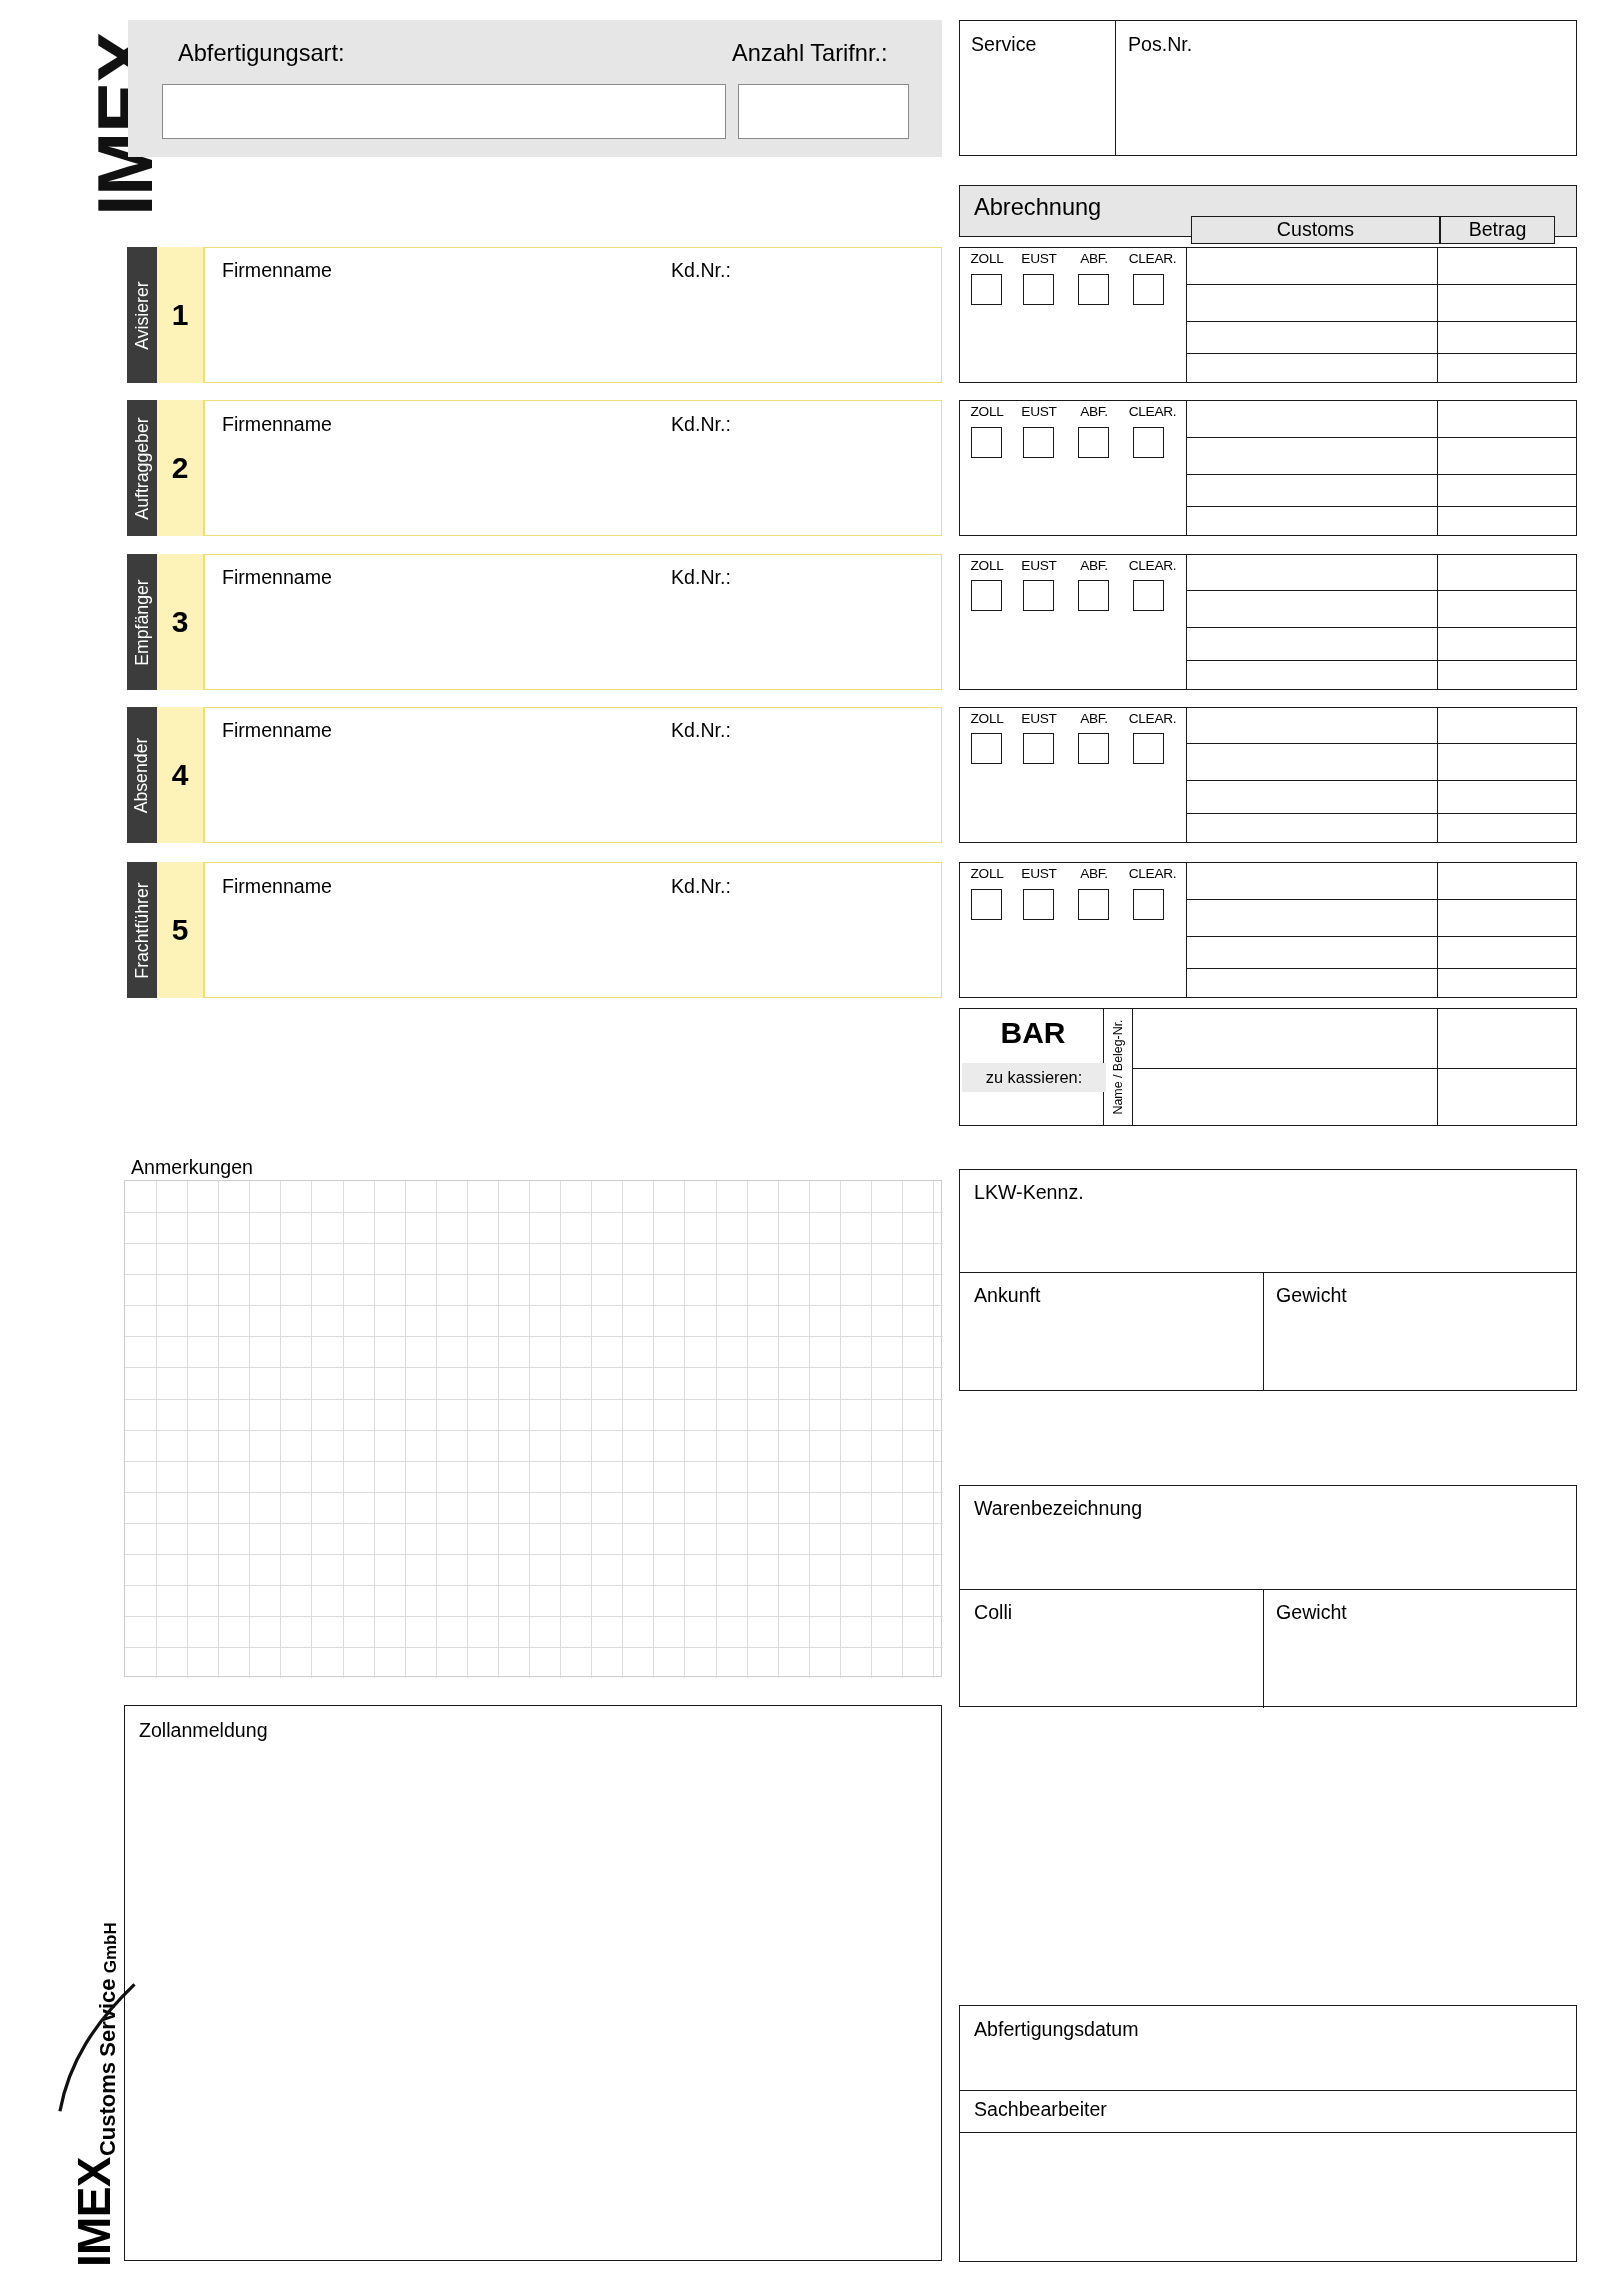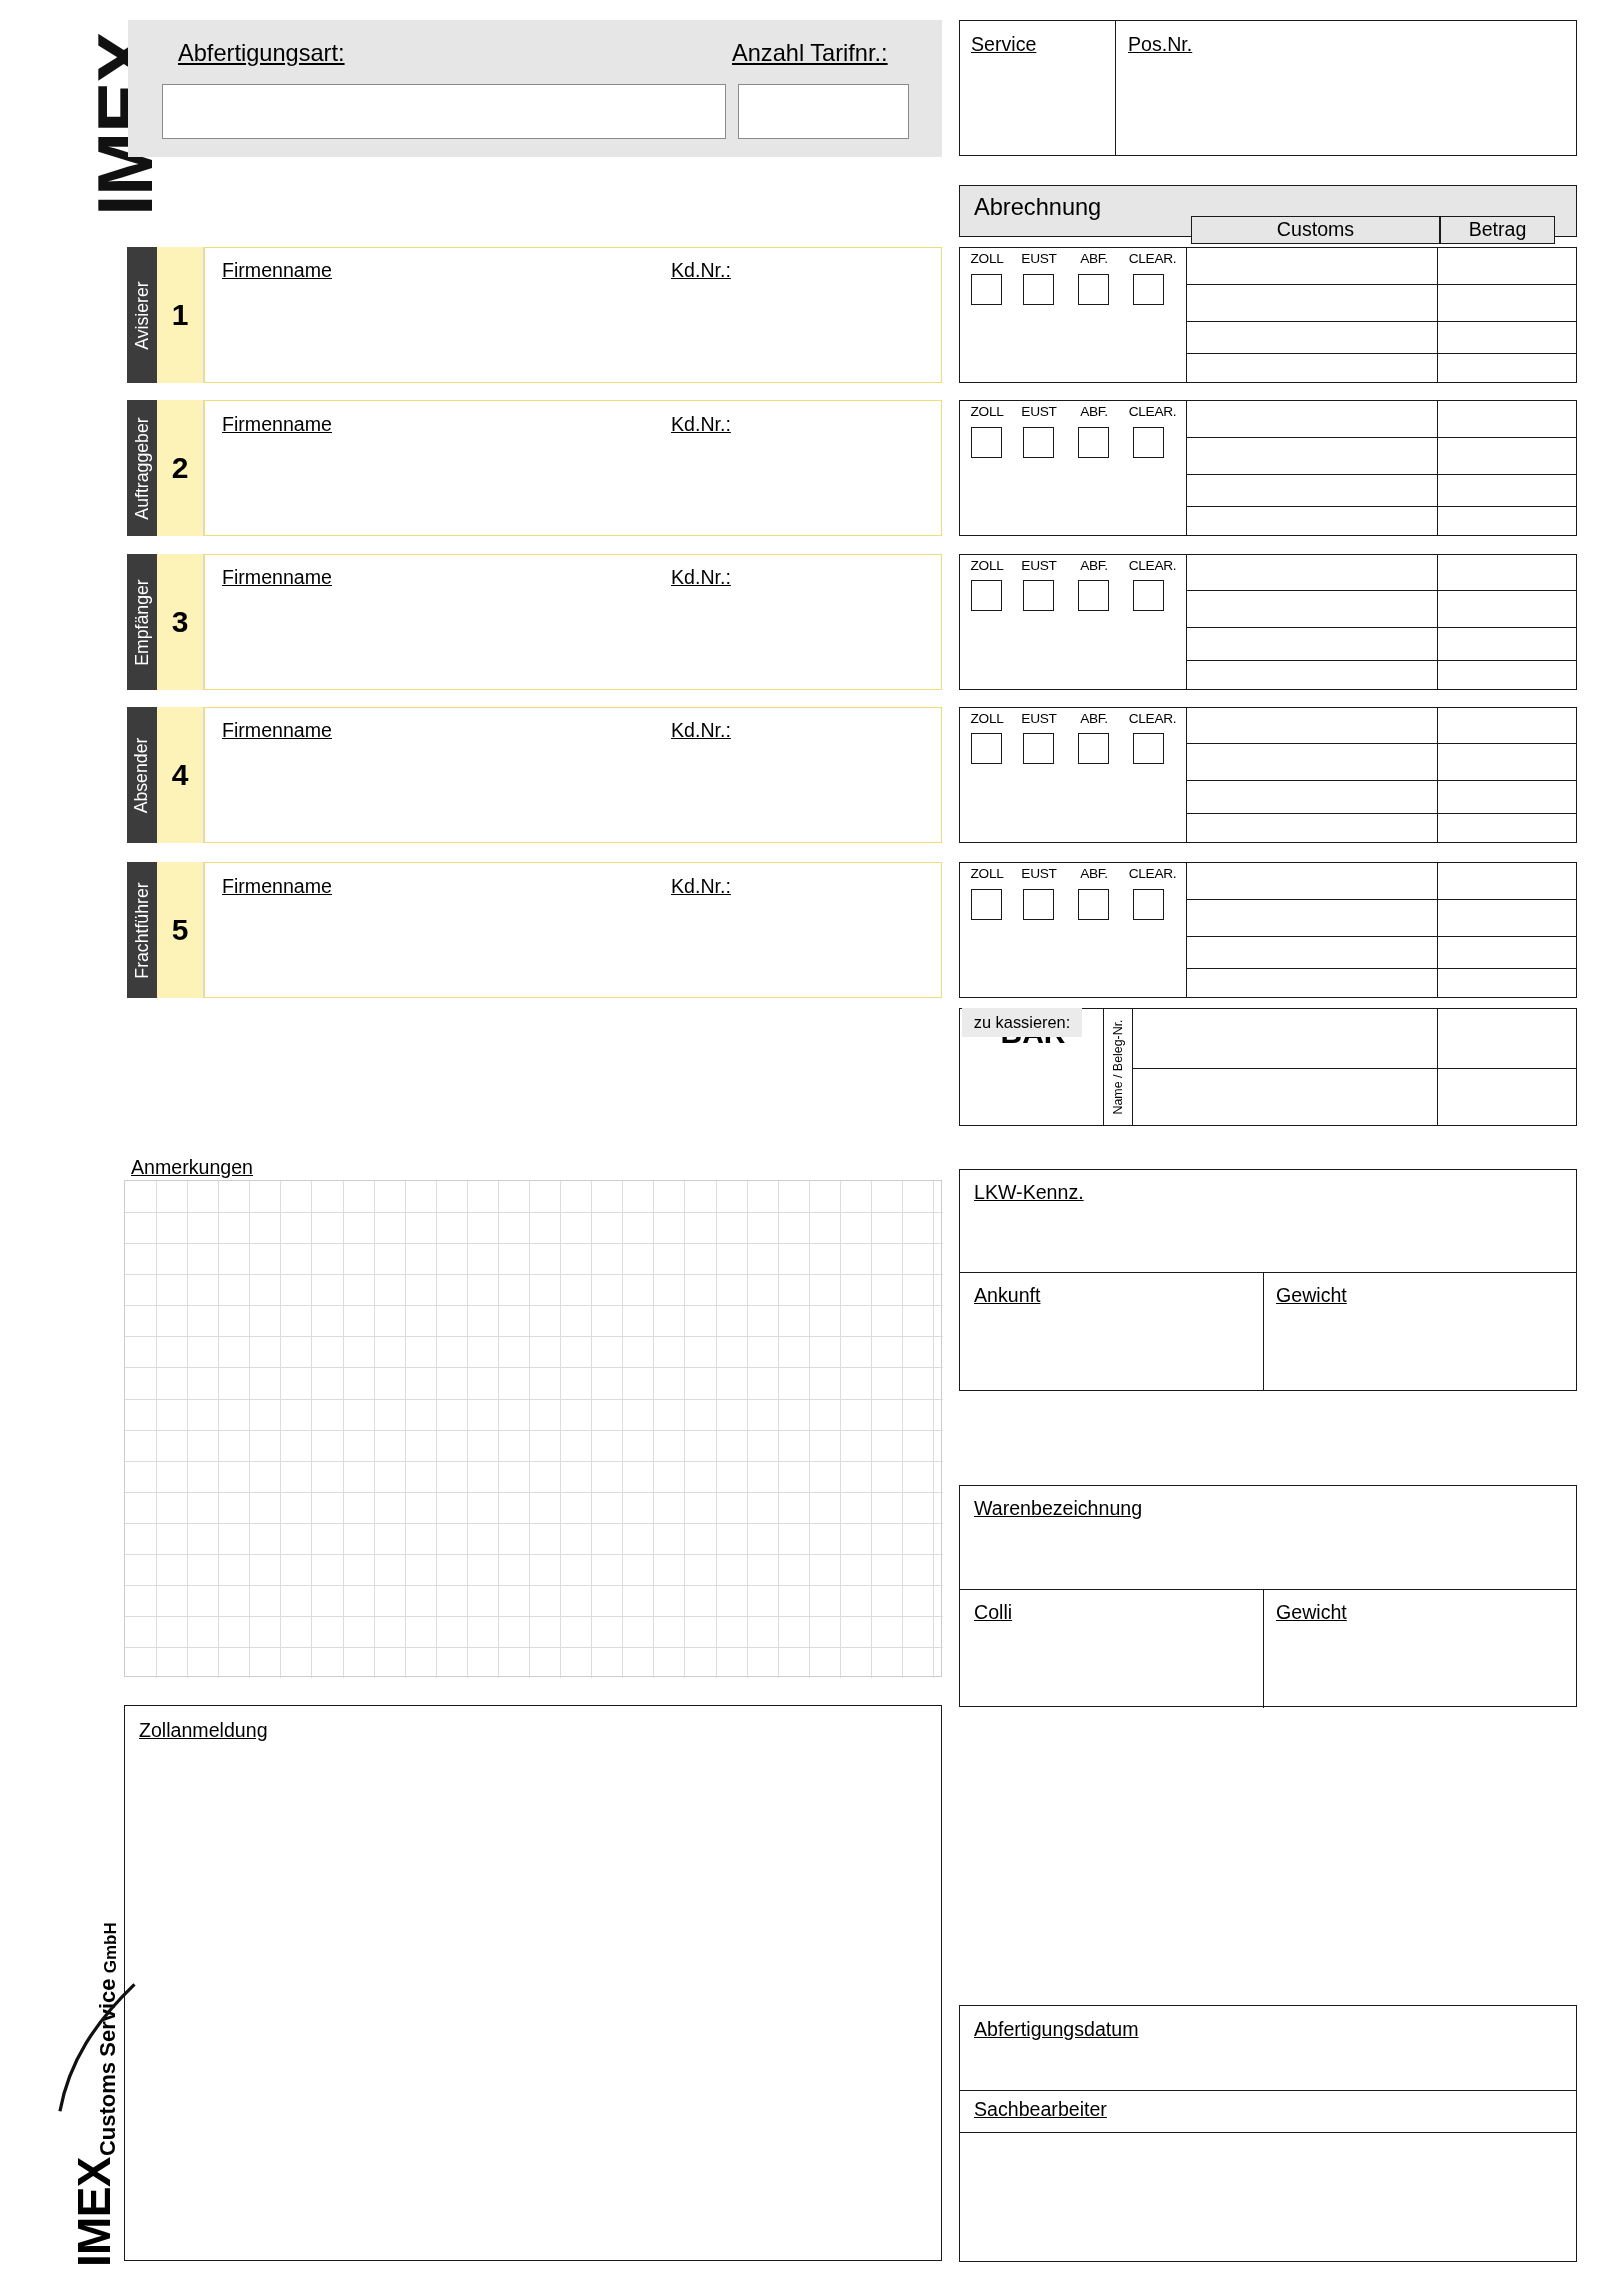--- a/index.html
+++ b/index.html
@@ -15,21 +15,21 @@
     position: relative;
     width: 1623px;
     height: 2295px;
     background: #ffffff;
     overflow: hidden;
   }
 
   
   .abs { position: absolute; box-sizing: border-box; }
   .bx  { border: 1.3px solid #1a1a1a; box-sizing: border-box; background: #fff; }
-  .lbl { font-size: 19.6px; line-height: 1.1; text-decoration: underline; }
+  .lbl { font-size: 19.6px; line-height: 1.1; }
 
   
   .logo-top {
     position: absolute;
     left: -26px;
     top: 26px;
     width: 301px;
     height: 79px;
     transform: rotate(-90deg);
     transform-origin: 151px 39px;
@@ -310,21 +310,21 @@
   <div class="abs" style="left:1186px; top:899px; width:391px; height:0; border-top:1.3px solid #1a1a1a;"></div>
   <div class="abs" style="left:1186px; top:936px; width:391px; height:0; border-top:1.3px solid #1a1a1a;"></div>
   <div class="abs" style="left:1186px; top:968px; width:391px; height:0; border-top:1.3px solid #1a1a1a;"></div>
 
   <div class="abs bx" style="left:959px; top:1008px; width:618px; height:118px;"></div>
   <div class="abs" style="left:1103px; top:1008px; width:0; height:118px; border-left:1.3px solid #1a1a1a;"></div>
   <div class="abs" style="left:1132px; top:1008px; width:0; height:118px; border-left:1.3px solid #1a1a1a;"></div>
   <div class="abs" style="left:1437px; top:1008px; width:0; height:118px; border-left:1.3px solid #1a1a1a;"></div>
   <div class="abs" style="left:1132px; top:1068px; width:445px; height:0; border-top:1.3px solid #1a1a1a;"></div>
   <div class="abs bar-word" style="left:965px; top:1016px; width:136px;">BAR</div>
-  <div class="abs bar-sub" style="left:962px; top:1008px; width:120px; height:29px; line-height:29px;">zu kassieren:</div>
+  <div class="abs bar-sub" style="left:962px; top:1063px; width:144px; height:29px; line-height:29px;">zu kassieren:</div>
   <div class="abs" style="left:1103px; top:1008px; width:29px; height:118px; overflow:hidden;">
     <div class="vert-label" style="position:absolute; left:-46px; top:52px; width:122px; text-align:center;">Name / Beleg-Nr.</div>
   </div>
 
   <div class="abs lbl" style="left:131px; top:1157px;">Anmerkungen</div>
 
   <div class="grid-wrap" id="anm-grid" style="left:124px; top:1180px; width:818px; height:497px;">
       <div class="vg" style="left: 31px; top: 0px; width: 0.7px; height: 497px;"></div>
       <div class="vg" style="left: 62px; top: 0px; width: 0.7px; height: 497px;"></div>
       <div class="vg" style="left: 93px; top: 0px; width: 0.7px; height: 497px;"></div>

